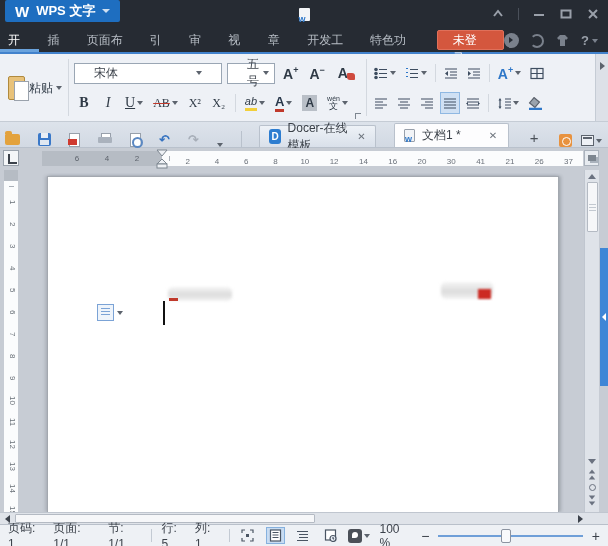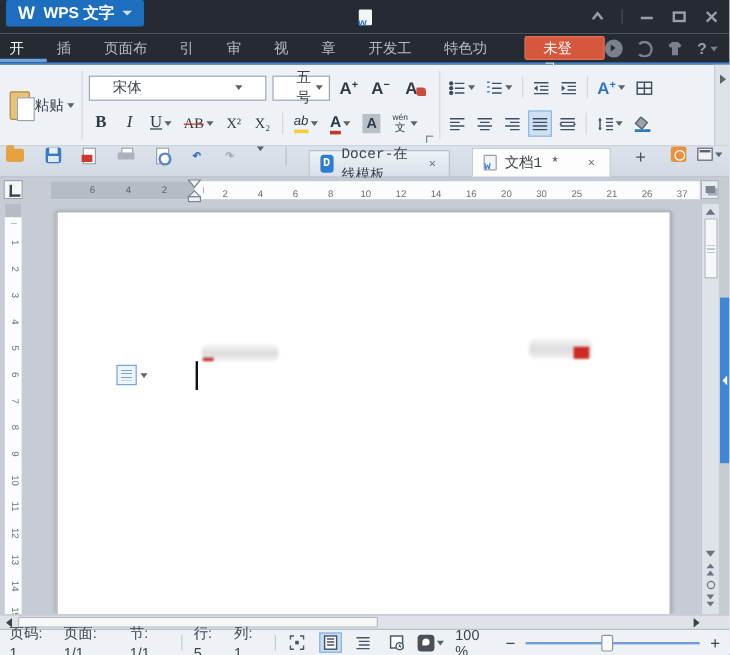--- a/index.html
+++ b/index.html
@@ -80,21 +80,21 @@
   .ic-scis { color:#a9afb8; font-size:13px; }
   .ic-scis::before { content:"✂"; }
   .ic-copy { width:13px; height:13px; position:relative; }
   .ic-copy::before, .ic-copy::after { content:""; position:absolute; width:8px; height:10px; border:1px solid #aab0b8; background:#f3f5f7; }
   .ic-copy::before { left:0; top:0; } .ic-copy::after { left:4px; top:3px; }
   .ic-painter { width:20px; height:24px; position:relative; }
   .ic-painter::before { content:""; position:absolute; left:2px; top:2px; width:13px; height:13px; background:#8878c3; border-radius:2px 6px 2px 6px; transform:rotate(-10deg); }
   .ic-painter::after { content:""; position:absolute; left:12px; top:13px; width:4px; height:10px; background:#c9c2e6; transform:rotate(-35deg); }
 
   
-  .qat { position:absolute; left:0; top:122px; width:608px; height:26px; background:linear-gradient(#dde3eb,#d2d9e3); border-bottom:1px solid #b9c1cc; display:flex; align-items:flex-start; padding-left:5px; gap:18px;font-family:Liberation Mono, monospace; }
+  .qat { position:absolute; left:0; top:122px; width:608px; height:26px; background:linear-gradient(#dde3eb,#d2d9e3); border-bottom:1px solid #b9c1cc; display:flex; align-items:flex-end; padding-left:5px; gap:18px; }
   .q-ic { width:15px; height:15px; display:flex; align-items:center; justify-content:center; }
   .ic-folder { width:15px; height:11px; background:#e3a23d; border-radius:1px 2px 2px 2px; position:relative; }
   .ic-folder::before { content:""; position:absolute; left:0; top:-3px; width:7px; height:3px; background:#e3a23d; border-radius:2px 2px 0 0; }
   .ic-save { width:13px; height:13px; background:#3a78c8; border-radius:2px; position:relative; }
   .ic-save::before { content:""; position:absolute; left:3px; top:0; width:7px; height:5px; background:#e9eef5; }
   .ic-save::after { content:""; position:absolute; left:2px; bottom:1px; width:9px; height:5px; background:#dfe7f1; }
   .ic-page { width:11px; height:14px; background:#fff; border:1px solid #98a0ab; position:relative; }
   .ic-pdf::after { content:""; position:absolute; left:-2px; bottom:1px; width:9px; height:6px; background:#cf3a30; }
   .ic-prev::after { content:""; position:absolute; right:-3px; bottom:-2px; width:7px; height:7px; border:2px solid #5b88c2; border-radius:50%; background:rgba(255,255,255,.6); }
   .ic-print { width:14px; height:13px; position:relative; }
@@ -475,21 +475,21 @@
           <span>2</span>
           <span>4</span>
           <span>6</span>
           <span>8</span>
           <span>10</span>
           <span>12</span>
           <span>14</span>
           <span>16</span>
           <span>20</span>
           <span>30</span>
-          <span>25</span>
+          <span>41</span>
           <span>21</span>
           <span>26</span>
           <span>37</span>
         </div>
     </div>
     <span class="indent-marker">
       <svg width="12" height="20">
           <polygon points="1,1 11,1 6,7" fill="#eef1f5" stroke="#7d8690"></polygon>
           <polygon points="6,10 1,15 11,15" fill="#eef1f5" stroke="#7d8690"></polygon>
           <rect x="1" y="15" width="10" height="4" fill="#eef1f5" stroke="#7d8690"></rect>

